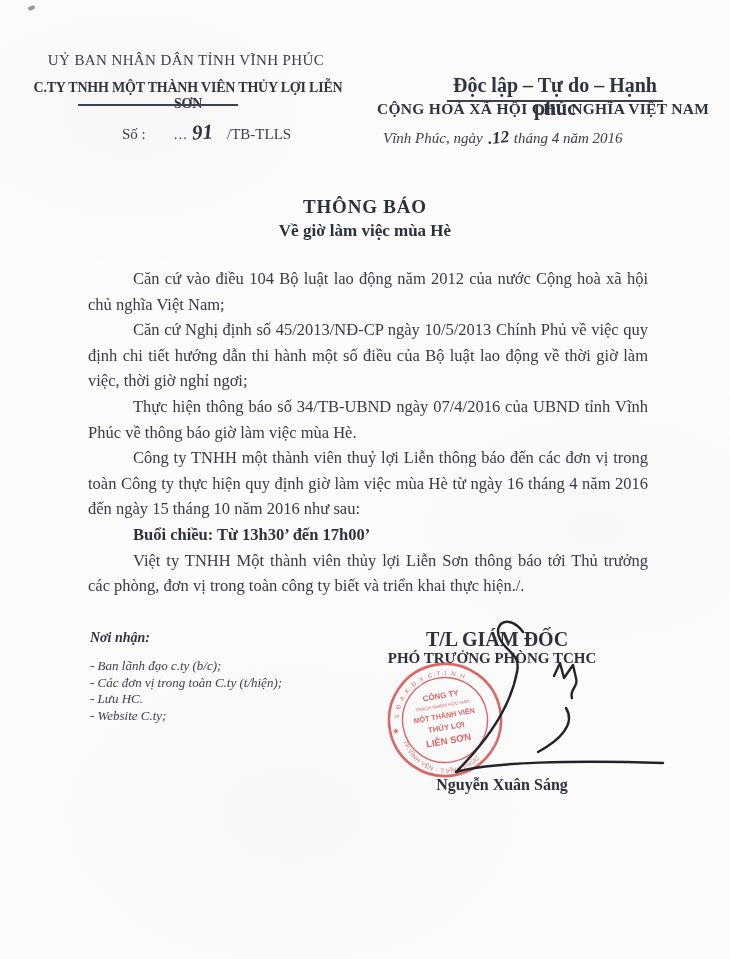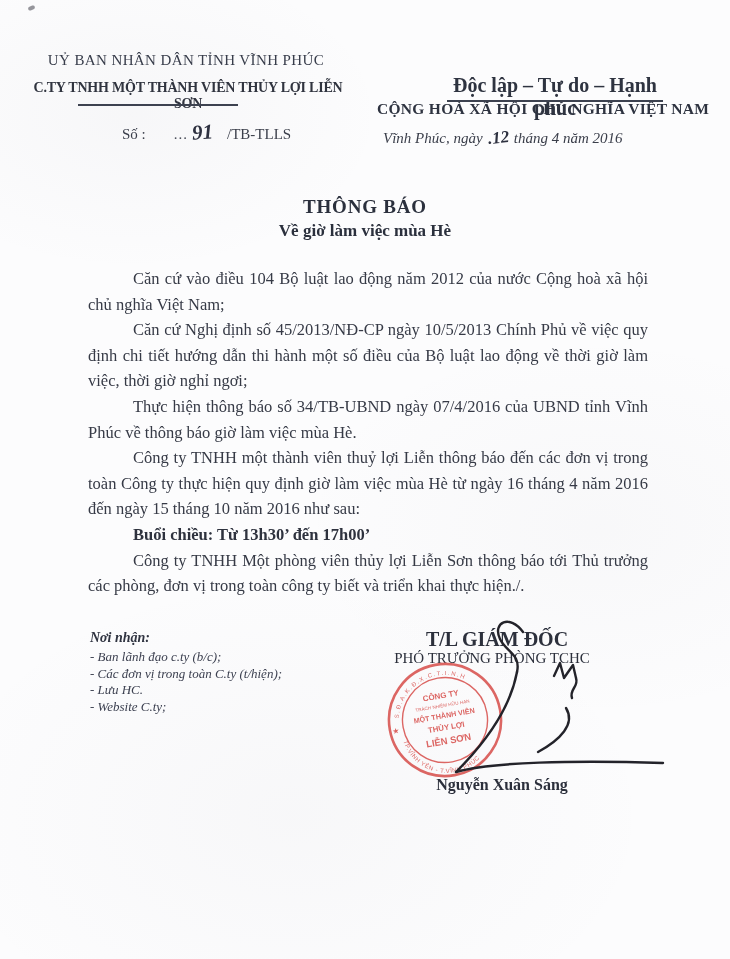--- a/index.html
+++ b/index.html
@@ -36,26 +36,26 @@
   .title{left:65px;top:196px;width:600px;text-align:center;font-size:19px;font-weight:bold;letter-spacing:.8px;color:#2b303d;}
   .subtitle{left:65px;top:221px;width:600px;text-align:center;font-size:17px;font-weight:bold;color:#2b303d;}
 
   
   .body-block{left:88px;top:266px;width:560px;font-size:16.5px;line-height:25.6px;text-align:justify;color:#363a46;}
   .body-block p{margin:0;text-indent:45px;}
   .sched{font-weight:bold;text-align:left;color:#2e323e;}
 
   
   .recipients{left:90px;top:630px;width:250px;color:#3c4050;}
-  .rec-label{font-size:14px;font-weight:bold;font-style:italic;margin-bottom:3px;color:#2f3340;}
+  .rec-label{font-size:14px;font-weight:bold;font-style:italic;margin-bottom:12px;color:#2f3340;}
   .rec-item{font-size:13px;font-style:italic;line-height:16.5px;}
 
   
   .sig1{left:402px;top:628px;width:190px;text-align:center;font-size:20px;font-weight:bold;color:#2c303c;}
-  .sig2{left:372px;top:650px;width:240px;text-align:center;font-size:15px;font-weight:normal;color:#2c303c;}
+  .sig2{left:372px;top:650px;width:240px;text-align:center;font-size:15px;font-weight:bold;color:#2c303c;}
   .signer{left:397px;top:776px;width:210px;text-align:center;font-size:16px;font-weight:bold;color:#2b2f3b;}
   .stamp-svg{left:370px;top:612px;}
 </style>
 </head>
 <body>
 
 <div class="speck"></div>
 
 <div class="abs hl1">UỶ BAN NHÂN DÂN TỈNH VĨNH PHÚC</div>
 <div class="abs hl2">C.TY TNHH MỘT THÀNH VIÊN THỦY LỢI LIỄN SƠN</div>
@@ -73,21 +73,21 @@
 
 <div class="abs title">THÔNG BÁO</div>
 <div class="abs subtitle">Về giờ làm việc mùa Hè</div>
 
 <div class="abs body-block">
   <p>Căn cứ vào điều 104 Bộ luật lao động năm 2012 của nước Cộng hoà xã hội chủ nghĩa Việt Nam;</p>
   <p>Căn cứ Nghị định số 45/2013/NĐ-CP ngày 10/5/2013 Chính Phủ về việc quy định chi tiết hướng dẫn thi hành một số điều của Bộ luật lao động về thời giờ làm việc, thời giờ nghỉ ngơi;</p>
   <p>Thực hiện thông báo số 34/TB-UBND ngày 07/4/2016 của UBND tỉnh Vĩnh Phúc về thông báo giờ làm việc mùa Hè.</p>
   <p>Công ty TNHH một thành viên thuỷ lợi Liễn thông báo đến các đơn vị trong toàn Công ty thực hiện quy định giờ làm việc mùa Hè từ ngày 16 tháng 4 năm 2016 đến ngày 15 tháng 10 năm 2016 như sau:</p>
   <p class="sched">Buổi chiều: Từ 13h30’ đến 17h00’</p>
-  <p>Công ty TNHH Một phòng viên thủy lợi Liễn Sơn thông báo tới Thủ trưởng các phòng, đơn vị trong toàn công ty biết và triển khai thực hiện./.</p>
+  <p>Việt ty TNHH Một thành viên thủy lợi Liễn Sơn thông báo tới Thủ trưởng các phòng, đơn vị trong toàn công ty biết và triển khai thực hiện./.</p>
 </div>
 
 <div class="abs recipients">
   <div class="rec-label">Nơi nhận:</div>
   <div class="rec-item">- Ban lãnh đạo c.ty (b/c);</div>
   <div class="rec-item">- Các đơn vị trong toàn C.ty (t/hiện);</div>
   <div class="rec-item">- Lưu HC.</div>
   <div class="rec-item">- Website C.ty;</div>
 </div>
 

